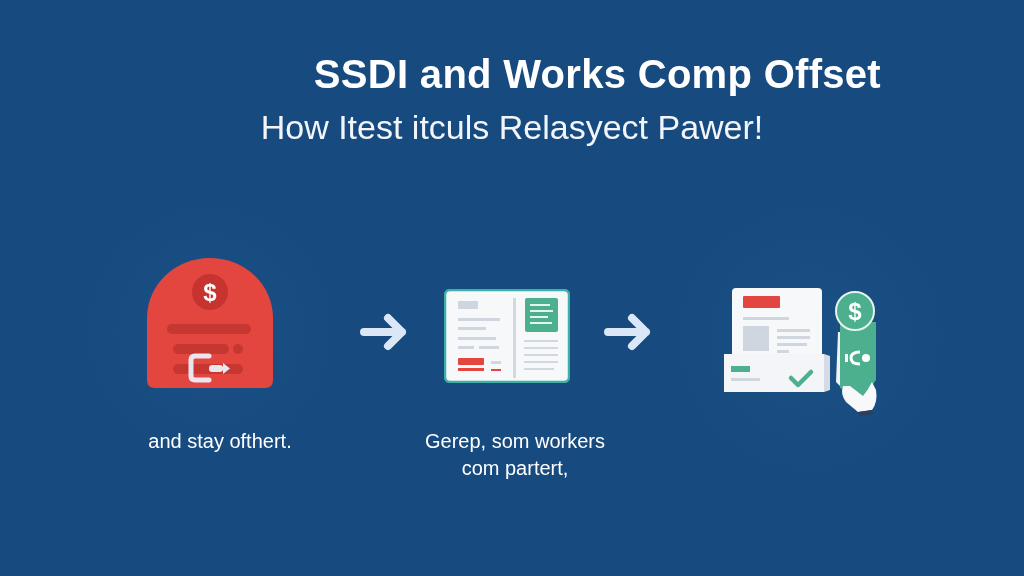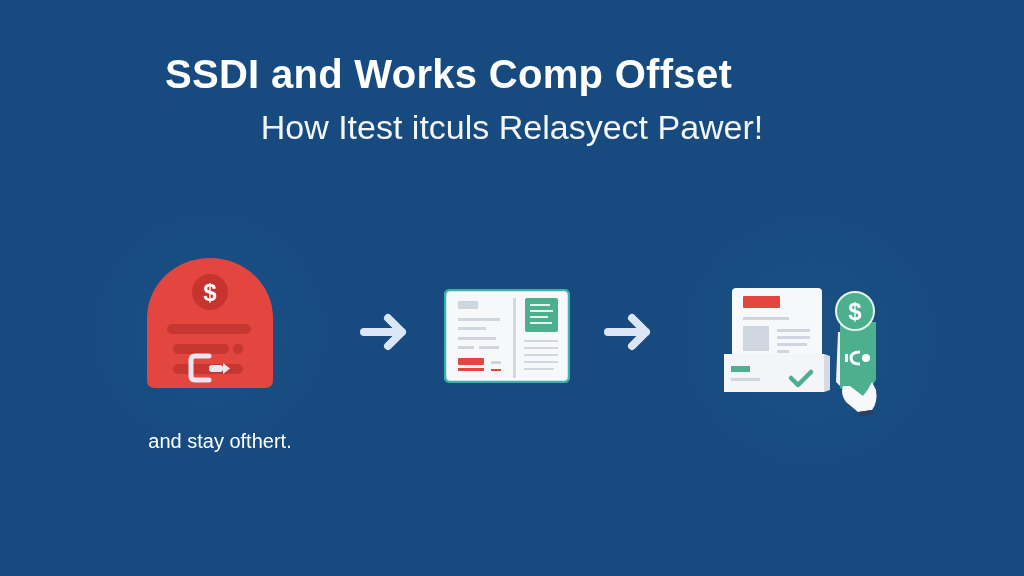--- a/index.html
+++ b/index.html
@@ -4,22 +4,22 @@
 <style>
   * { margin: 0; padding: 0; box-sizing: border-box; }
   html, body { width: 1024px; height: 576px; overflow: hidden; }
   body {
     background: #174a7e;
     font-family: "Liberation Sans", "DejaVu Sans", sans-serif;
     color: #ffffff;
     position: relative;
   }
   .title {
-    position: absolute; left: 8px; top: 52px; width: 881px;
-    text-align: center; font-size: 40px; font-weight: bold; letter-spacing: 0.3px;
+    position: absolute; left: 0; top: 52px; width: 881px;
+    text-align: right; font-size: 40px; font-weight: bold; letter-spacing: 0.3px;
     color: #ffffff;
   }
   .subtitle {
     position: absolute; left: 0; top: 108px; width: 1024px;
     text-align: center; font-size: 34px; font-weight: normal; color: #f2f5fa;
   }
   .glow {
     position: absolute; border-radius: 50%;
     background: radial-gradient(circle, rgba(30,85,140,0.55) 0%, rgba(26,80,134,0.35) 55%, rgba(23,74,126,0) 72%);
   }
@@ -80,20 +80,22 @@
       <rect x="86" y="21" width="23" height="2" fill="#e6f4ee"></rect>
       <rect x="86" y="27" width="18" height="2" fill="#e6f4ee"></rect>
       <rect x="86" y="33" width="22" height="2" fill="#e6f4ee"></rect>
       <rect x="80" y="51" width="34" height="2" fill="#d2d8e0"></rect>
       <rect x="80" y="58" width="34" height="2" fill="#d2d8e0"></rect>
       <rect x="80" y="65" width="34" height="2" fill="#d2d8e0"></rect>
       <rect x="80" y="72" width="34" height="2" fill="#d2d8e0"></rect>
       <rect x="80" y="79" width="30" height="2" fill="#d2d8e0"></rect>
     </svg>
     <div class="caption" style="left:400px;top:428px;width:230px;">
+      <div>Gerep, som workers</div>
+      <div>com partert,</div>
     </div>
   </div>
 
   <svg class="arrow" style="left:604px;top:312px;" width="50" height="40" viewBox="0 0 50 40">
     <path d="M4,20 L42,20 M28,6 L42,20 L28,34" stroke="#dbe7f7" stroke-width="8" fill="none" stroke-linecap="round" stroke-linejoin="round"></path>
   </svg>
 
   <div>
     <svg style="position:absolute;left:720px;top:286px;" width="170" height="130" viewBox="0 0 170 130">
 

